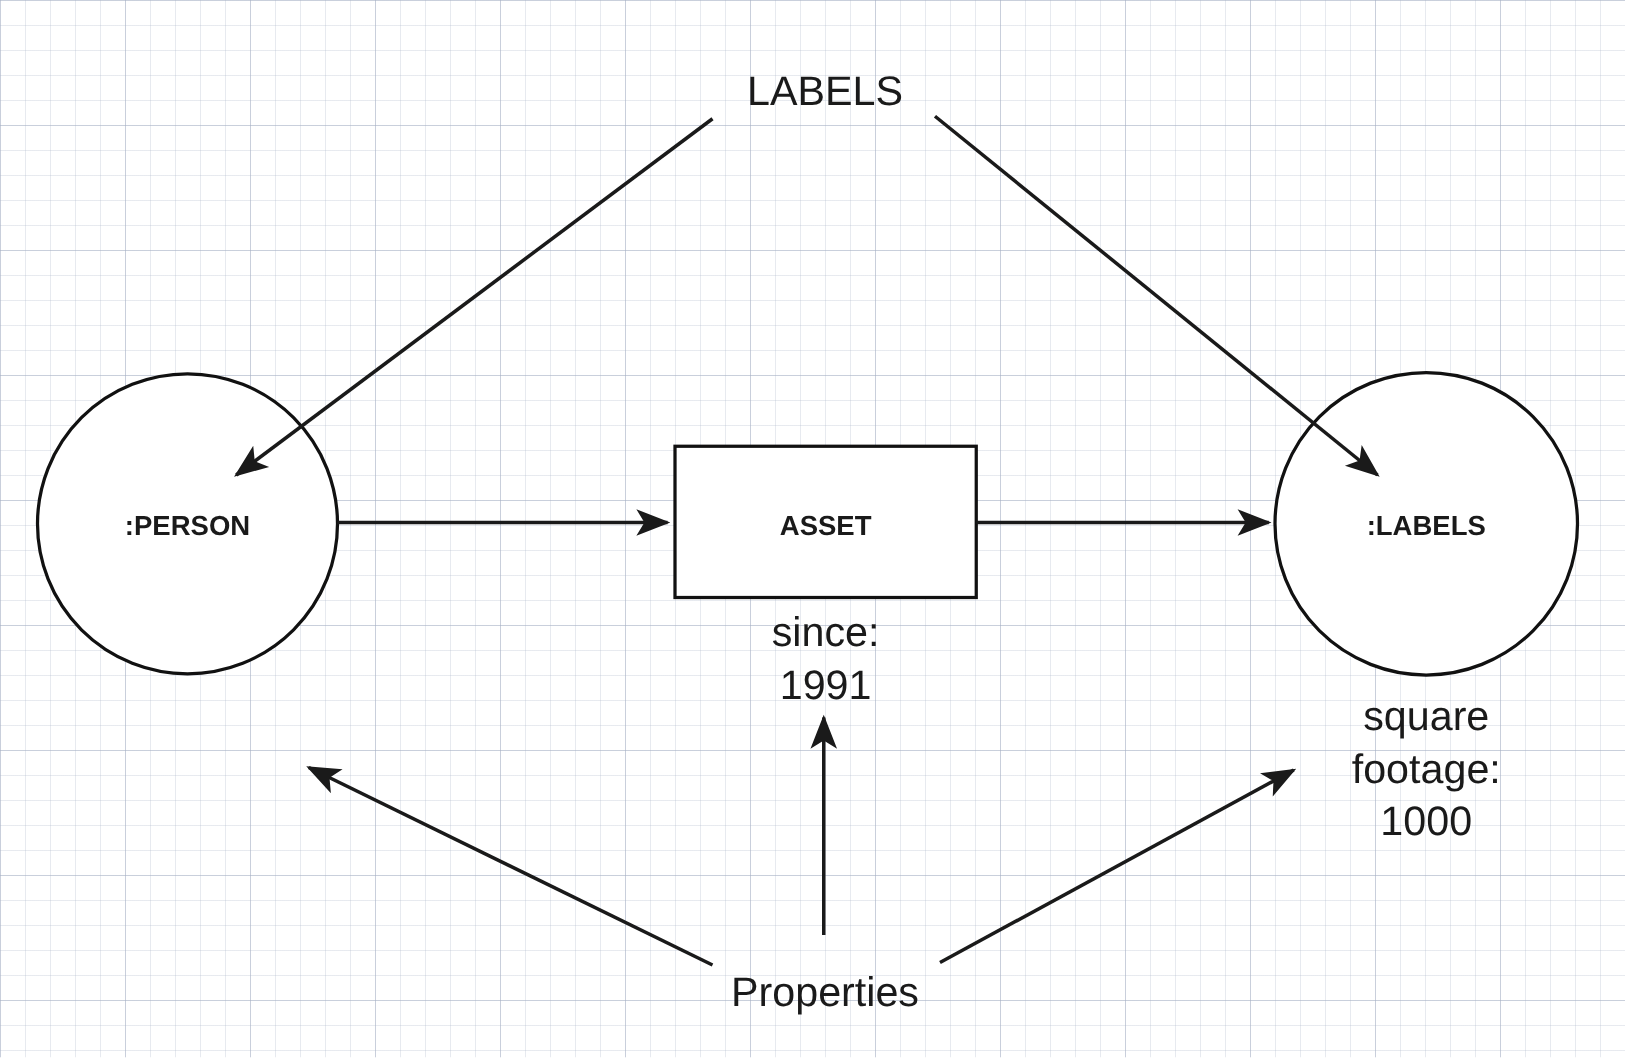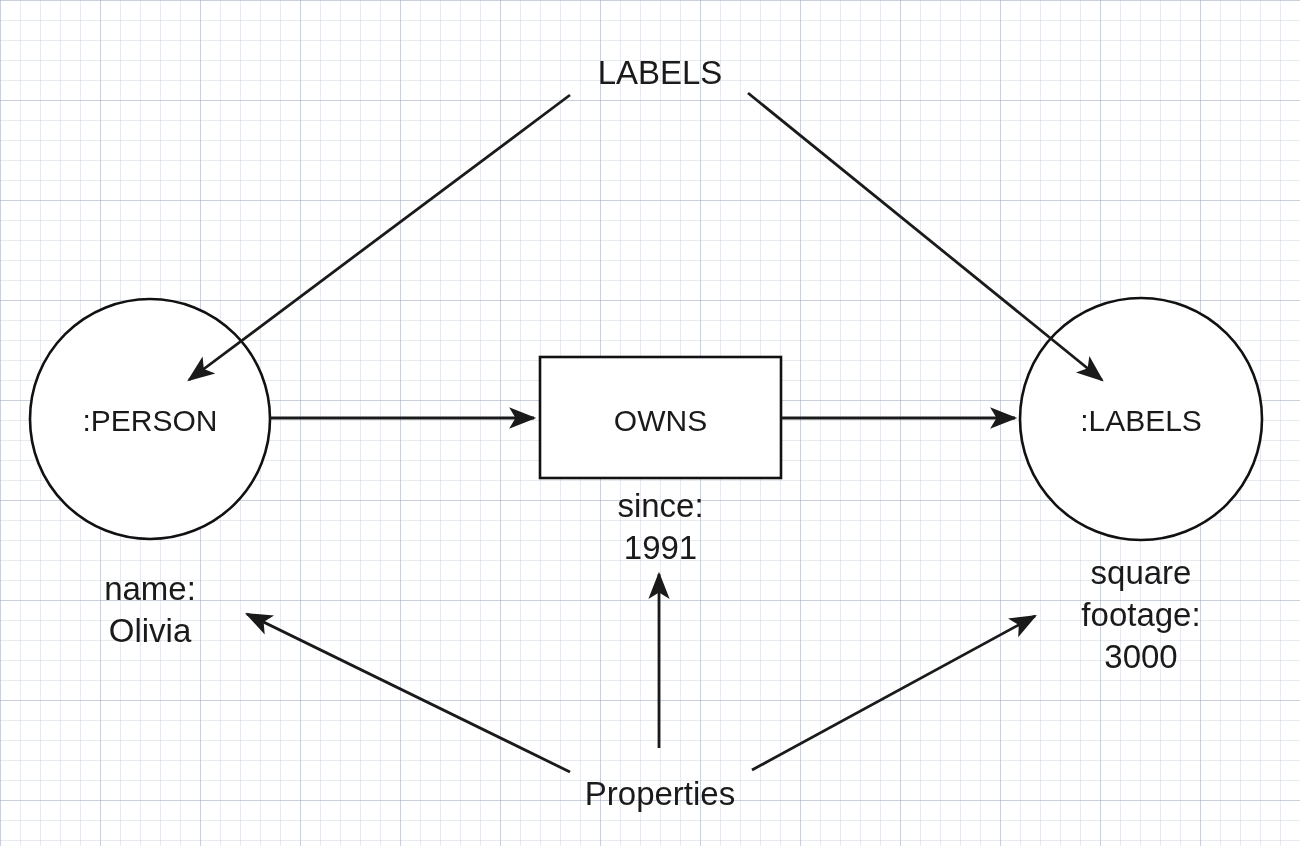--- a/index.html
+++ b/index.html
@@ -46,21 +46,21 @@
   .lbl {
     position: absolute;
     color: #1a1a1a;
     font-family: "Liberation Sans", sans-serif;
     font-size: 33px;
     line-height: 42px;
     text-align: center;
     white-space: pre-line;
     user-select: none;
   }
-  .lbl-node { font-size: 30px; }
+  .lbl-node { font-size: 22px; font-weight: bold; }
   .lbl-annot { font-size: 33px; }
 </style>
 </head>
 <body>
 
 <div id="canvas">
 
   <svg id="diagram-svg" viewBox="0 0 1300 846" xmlns="http://www.w3.org/2000/svg">
     <defs>
       <marker id="arrowfill" markerWidth="11" markerHeight="11" refX="9.2" refY="4.2" orient="auto" markerUnits="strokeWidth">
@@ -86,29 +86,27 @@
 
     <line class="edge-line" x1="659" y1="748" x2="659" y2="574" marker-end="url(#arrowfill)"></line>
 
     <line class="edge-line" x1="752" y1="770" x2="1035" y2="616" marker-end="url(#arrowfill)"></line>
   </svg>
 
   <div class="lbl lbl-annot" style="left:530px; top:52px; width:260px;">LABELS</div>
 
   <div class="lbl lbl-node" style="left:40px; top:400px; width:220px;">:PERSON</div>
 
-  <div class="lbl" style="left:40px; top:568px; width:220px;">name:
-Olivia</div>
 
-  <div class="lbl lbl-node" style="left:540px; top:400px; width:241px;">OWNS</div>
+  <div class="lbl lbl-node" style="left:540px; top:400px; width:241px;">ASSET</div>
 
   <div class="lbl" style="left:540px; top:485px; width:241px;">since:
 1991</div>
 
   <div class="lbl lbl-node" style="left:1031px; top:400px; width:220px;">:LABELS</div>
 
   <div class="lbl" style="left:1028px; top:552px; width:226px;">square
 footage:
-3000</div>
+1000</div>
 
   <div class="lbl lbl-annot" style="left:530px; top:773px; width:260px;text-align:center;">Properties</div>
 
 </div>
 
 </body></html>

